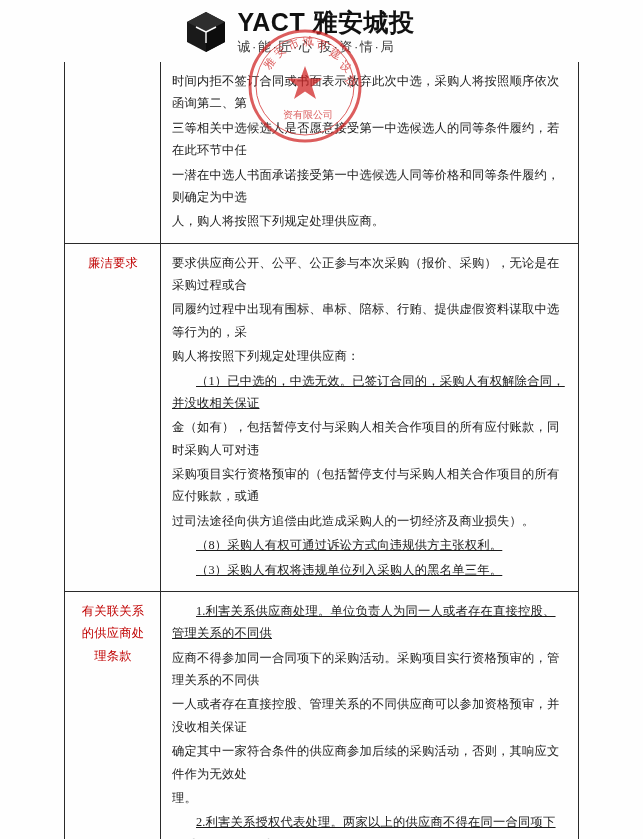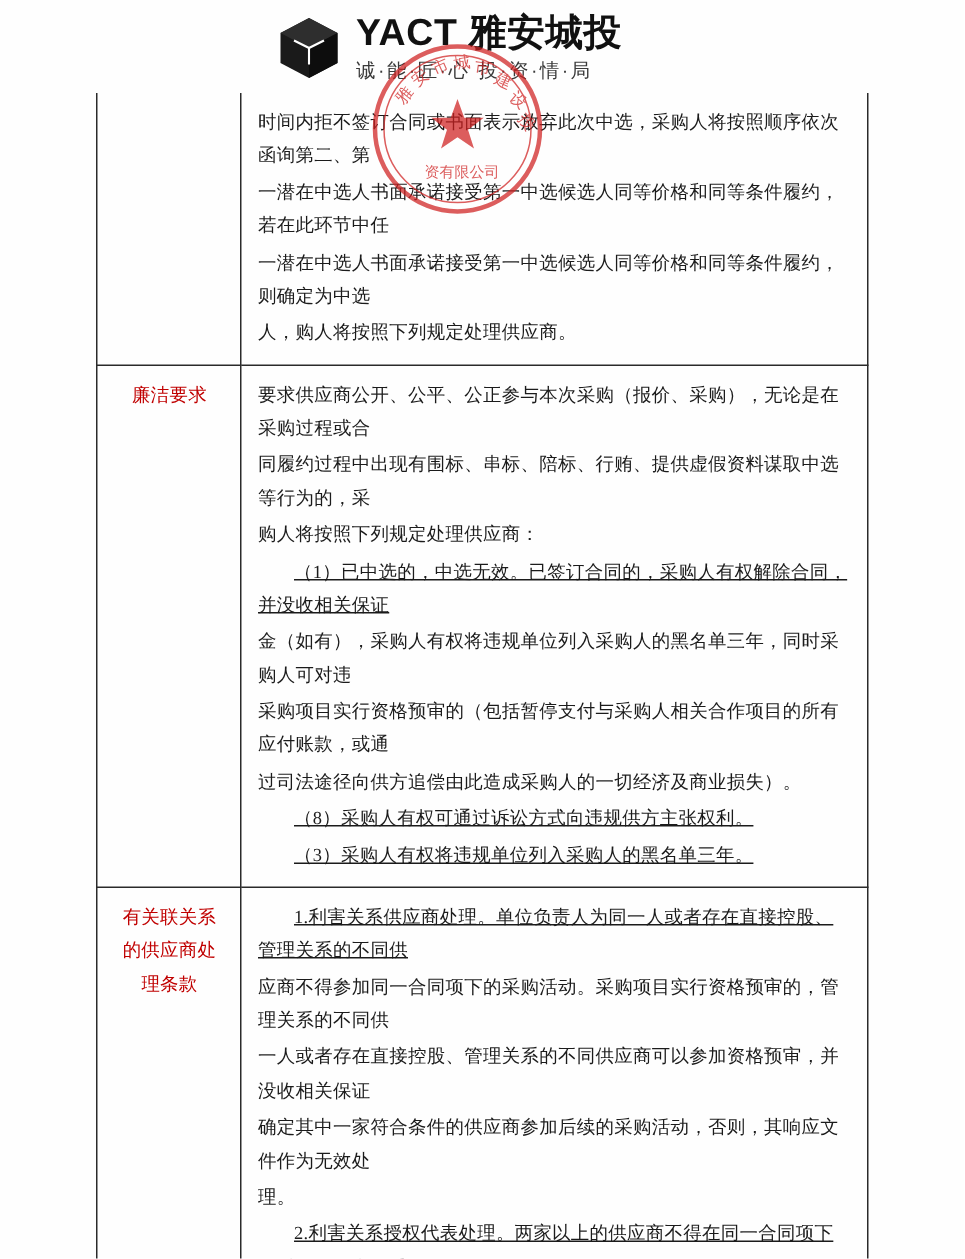--- a/index.html
+++ b/index.html
@@ -168,34 +168,34 @@
       </g>
     </svg>
   </div>
 
   <table class="doc">
     <tbody>
       <tr>
         <td class="label clip-top"></td>
         <td class="body clip-top">
           <p>时间内拒不签订合同或书面表示放弃此次中选，采购人将按照顺序依次函询第二、第</p>
-          <p>一潜在中选人书面承诺接受第一中选候选人同等价格和同等条件履约，若在此环节中任</p>
+          <p>三等相关中选候选人是否愿意接受第一中选候选人的同等条件履约，若在此环节中任</p>
           <p>一潜在中选人书面承诺接受第一中选候选人同等价格和同等条件履约，则确定为中选</p>
           <p>人，购人将按照下列规定处理供应商。</p>
         </td>
       </tr>
 
       <tr>
         <td class="label">廉洁要求</td>
         <td class="body">
           <p>要求供应商公开、公平、公正参与本次采购（报价、采购），无论是在采购过程或合</p>
           <p>同履约过程中出现有围标、串标、陪标、行贿、提供虚假资料谋取中选等行为的，采</p>
           <p>购人将按照下列规定处理供应商：</p>
           <p class="ind">（1）已中选的，中选无效。已签订合同的，采购人有权解除合同，并没收相关保证</p>
-          <p>金（如有），采购人有权将违规单位列入采购人的黑名单三年，同时采购人可对违</p>
+          <p>金（如有），包括暂停支付与采购人相关合作项目的所有应付账款，同时采购人可对违</p>
           <p>采购项目实行资格预审的（包括暂停支付与采购人相关合作项目的所有应付账款，或通</p>
           <p>过司法途径向供方追偿由此造成采购人的一切经济及商业损失）。</p>
           <p class="ind">（8）采购人有权可通过诉讼方式向违规供方主张权利。</p>
           <p class="ind">（3）采购人有权将违规单位列入采购人的黑名单三年。</p>
         </td>
       </tr>
 
       <tr>
         <td class="label clip-bottom">
           <span class="lbl-line">有关联关系</span>

